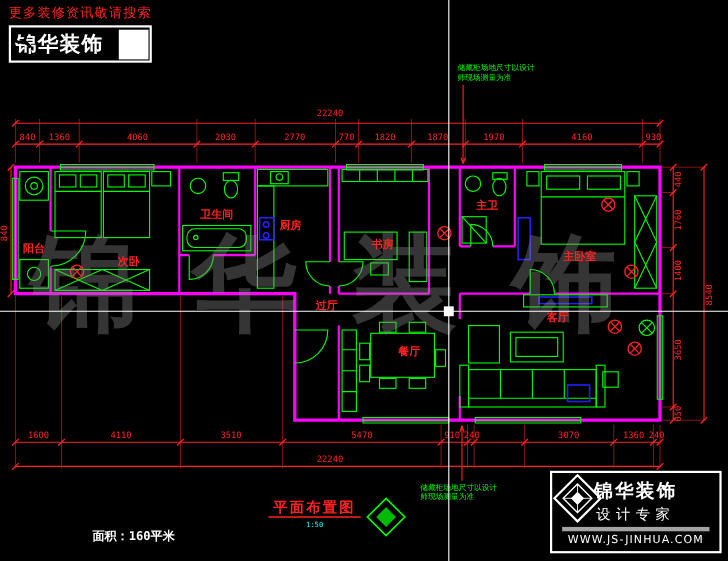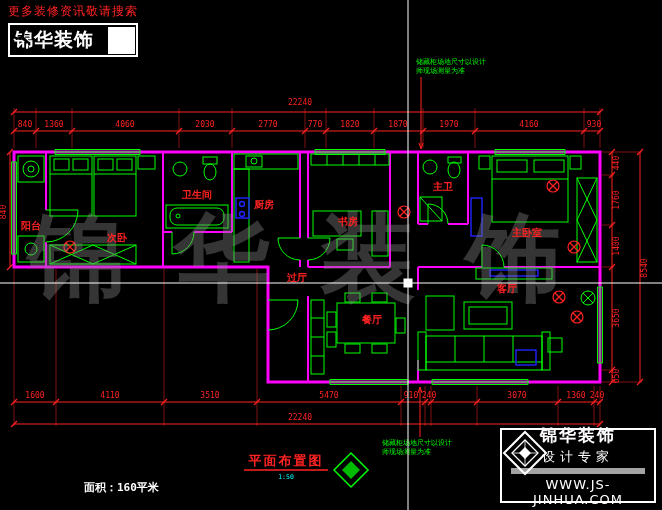--- a/index.html
+++ b/index.html
@@ -26,22 +26,22 @@
   .search-box{left:8px;top:23px;width:130px;height:34px;border:2px solid #fff;
               display:flex;align-items:center;box-sizing:border-box;background:#000;}
   .search-brand{color:#fff;font-size:19px;font-weight:bold;padding:0 4px;letter-spacing:1px;white-space:nowrap;}
   .mag-wrap{width:27px;height:27px;background:#fff;margin-left:auto;margin-right:1px;
             display:flex;align-items:center;justify-content:center;}
   
   .logo-box{left:500px;top:428px;width:156px;height:75px;border:2px solid #fff;box-sizing:border-box;
             display:flex;align-items:center;padding:3px 5px;gap:6px;background:#000;}
   .logo-text{flex:1;text-align:center;color:#fff;}
   .logo-brand{font-size:17px;font-weight:bold;letter-spacing:2px;}
-  .logo-sub{font-size:13px;letter-spacing:5px;border-bottom:6px solid #a3a3a3;padding-bottom:2px;margin:1px 4px 0 4px;}
-  .logo-site{font-size:13px;letter-spacing:1px;margin-top:3px;}
+  .logo-sub{font-size:13px;letter-spacing:5px;border-bottom:4px solid #a3a3a3;padding-bottom:2px;margin:1px 4px 0 4px;}
+  .logo-site{font-size:10px;letter-spacing:1px;margin-top:3px;}
 </style>
 </head>
 <body>
 
 <div id="stage">
 
 <svg width="662" height="510" viewBox="0 0 662 510">
 
   <g>
     <path class="ext" d="M14,148V108M36,148V108M72,148V108M179,148V108M232,148V108M305,148V108M326,148V108M374,148V108M423,148V108M475,148V108M584,148V108M600,148V108"></path>

